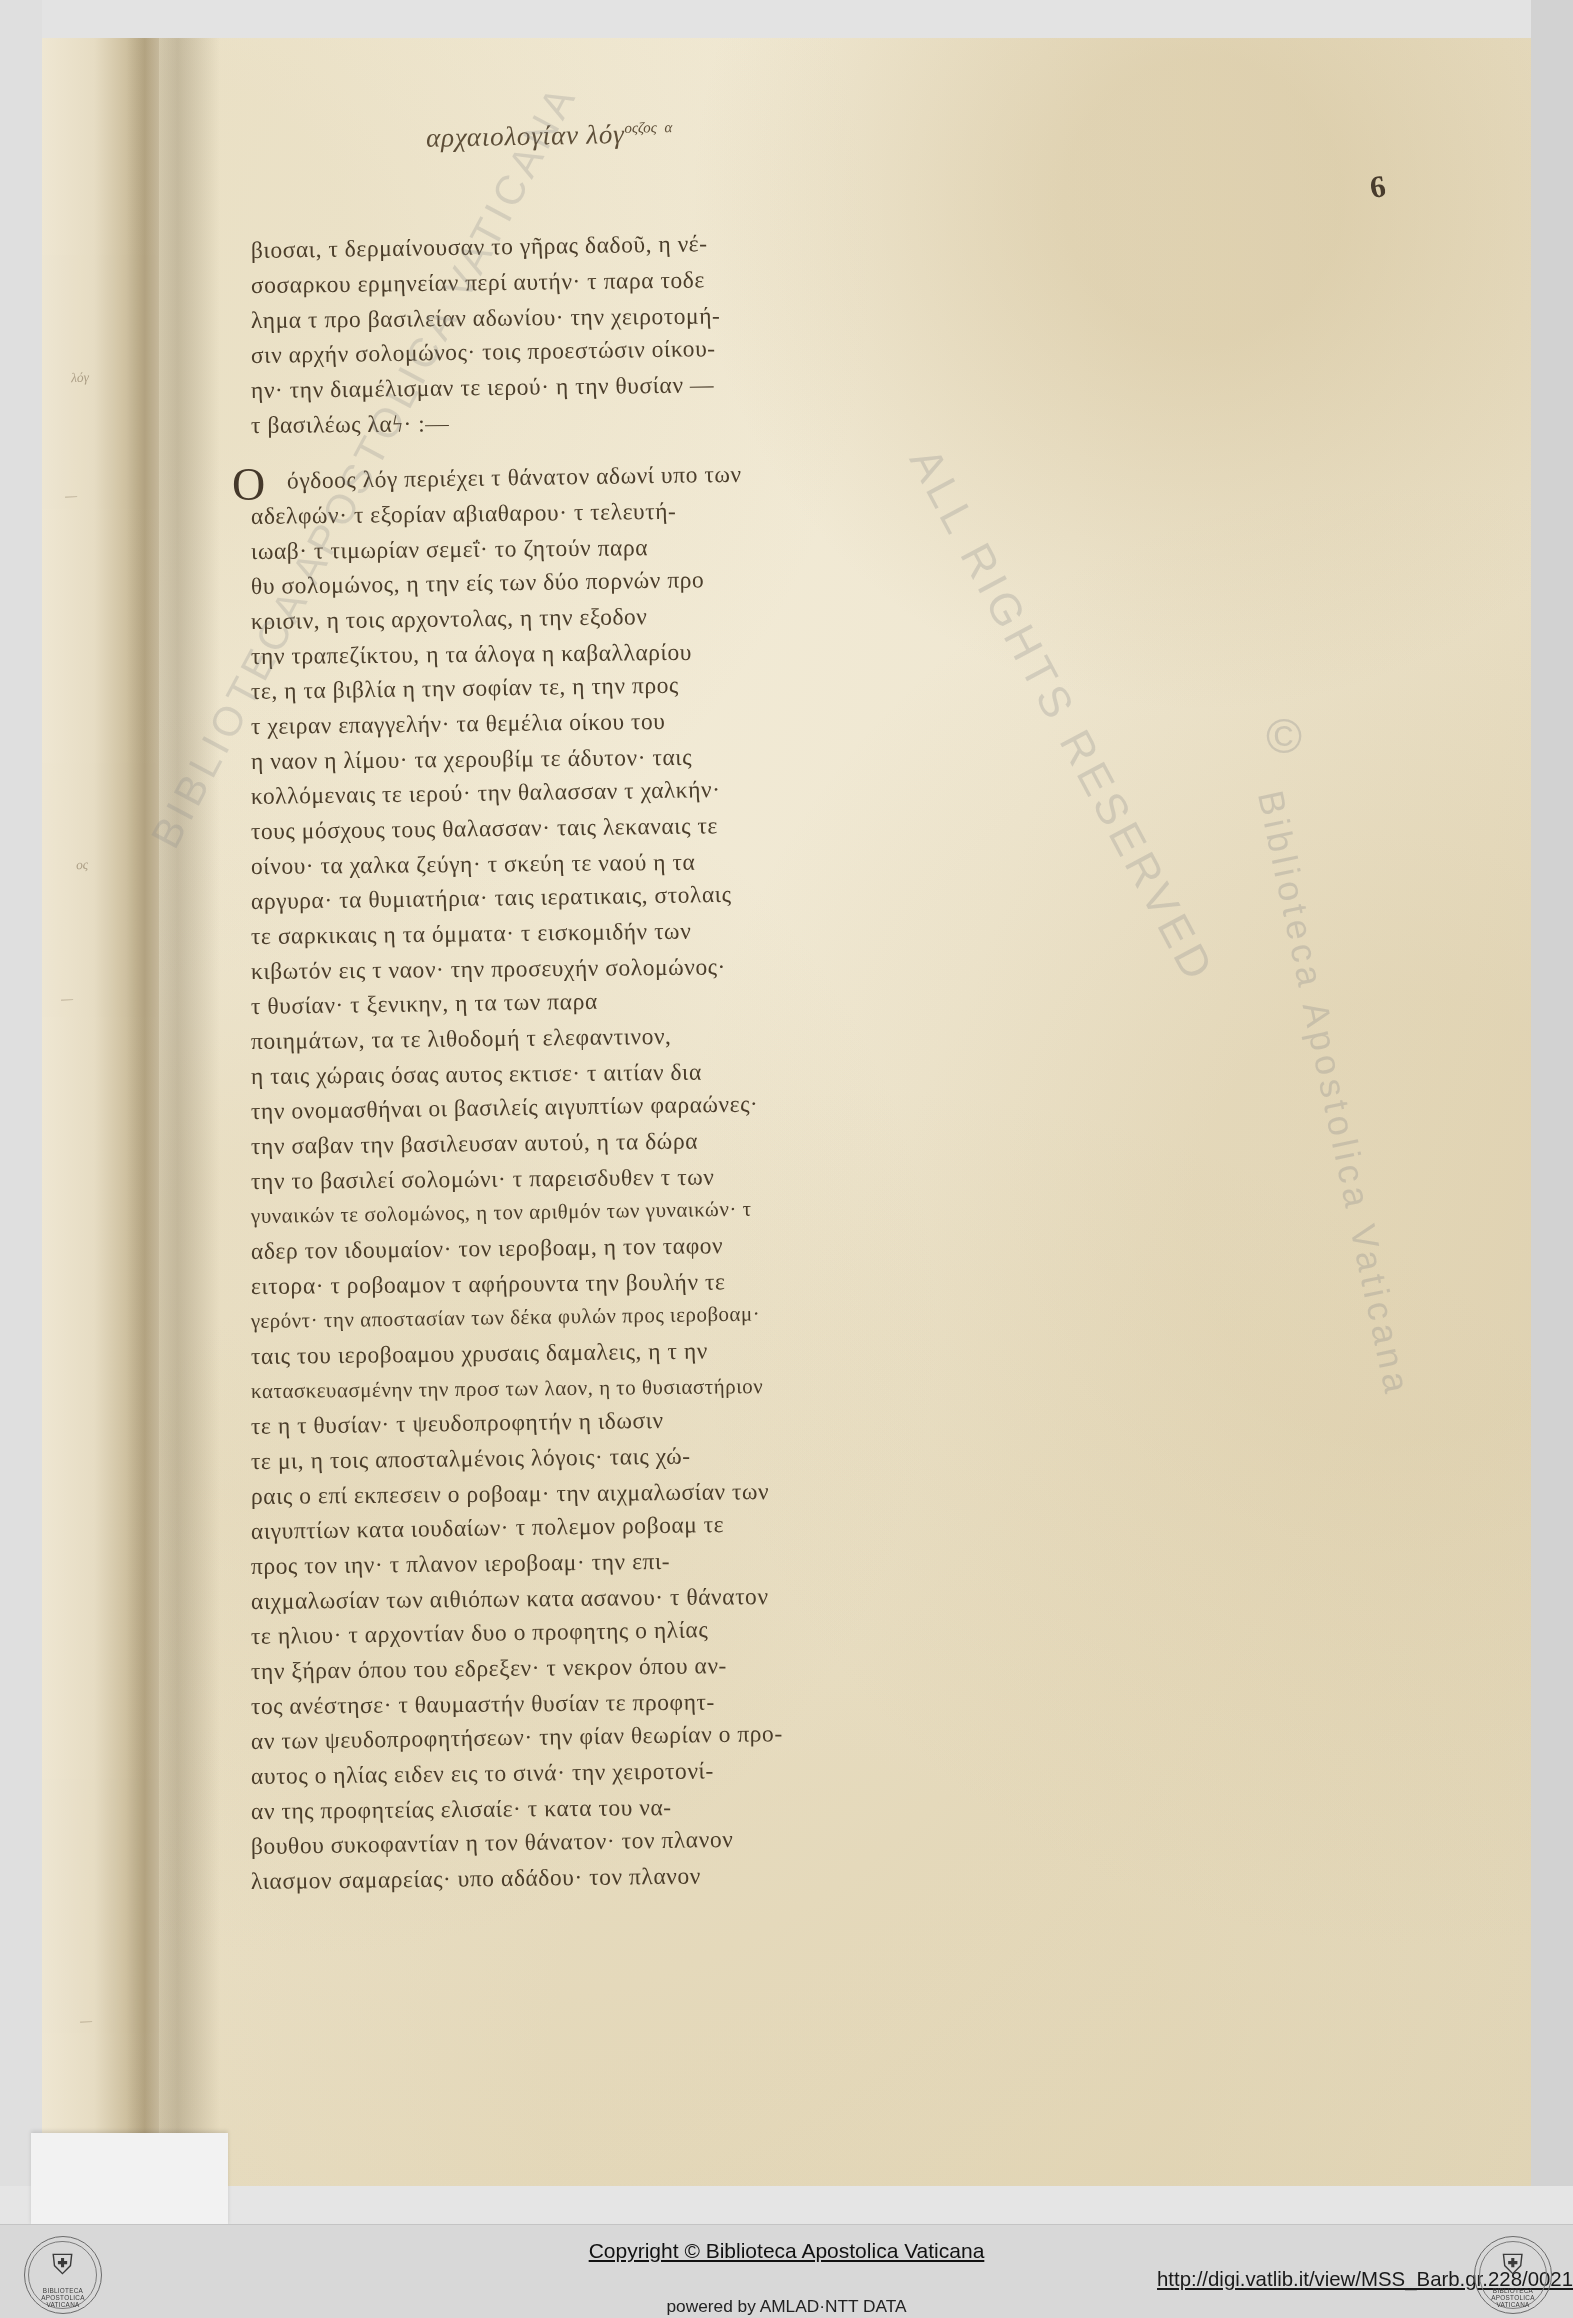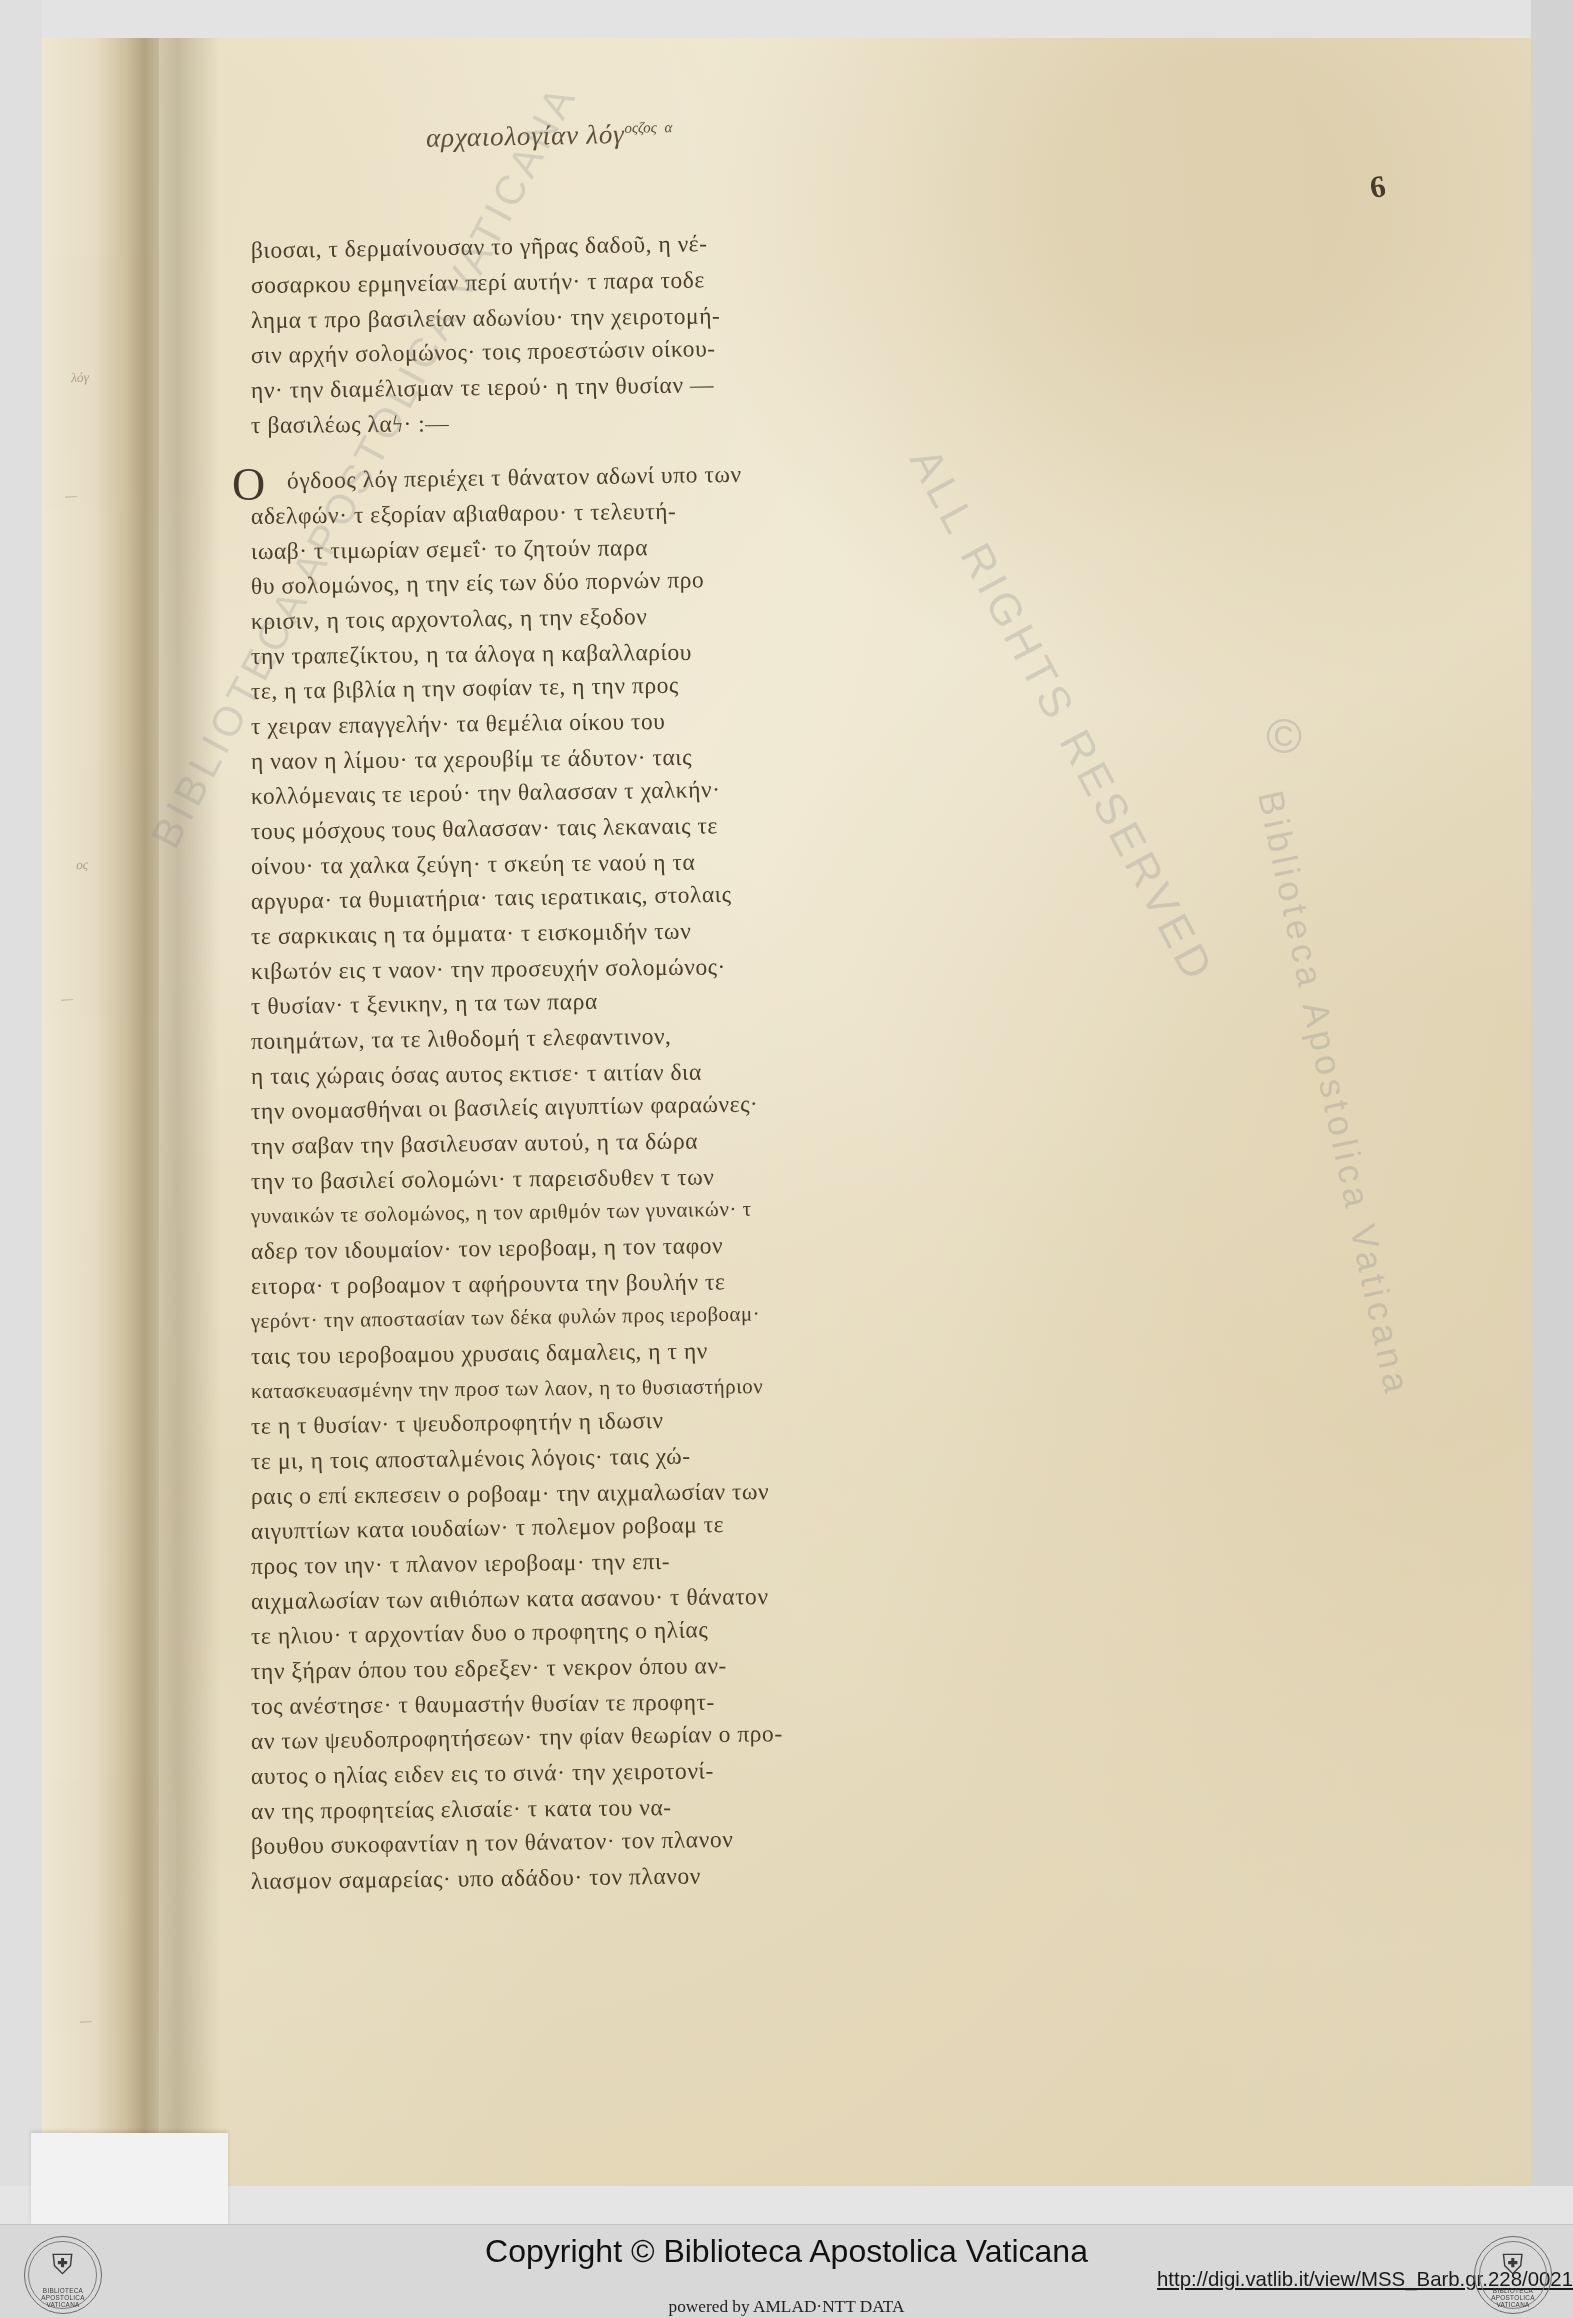--- a/index.html
+++ b/index.html
@@ -238,37 +238,37 @@
   }
   #footer-text {
     position: absolute;
     left: 0; top: 0;
     width: 1573px;
     text-align: center;
     padding-top: 11px;
     box-sizing: border-box;
   }
   #footer-copy {
-    font-size: 32px;
+    font-size: 21px;
     color: #111111;
     line-height: 30px;
+    text-decoration: underline;
   }
   #footer-url {
     font-size: 20.4px;
     color: #1a1a1a;
     line-height: 27px;
     text-decoration: underline;
     text-align: right;
   }
   #footer-powered {
     font-size: 17.3px;
     color: #222222;
     line-height: 23.6px;
     padding-top: 1.6px;
-    font-family: Liberation Serif, serif;
   }
 
   .seal {
     position: absolute;
     top: 11px;
     width: 76px;
     height: 76px;
     border-radius: 50%;
     border: 1.6px solid #6a6a6a;
     color: #2b2b2b;

